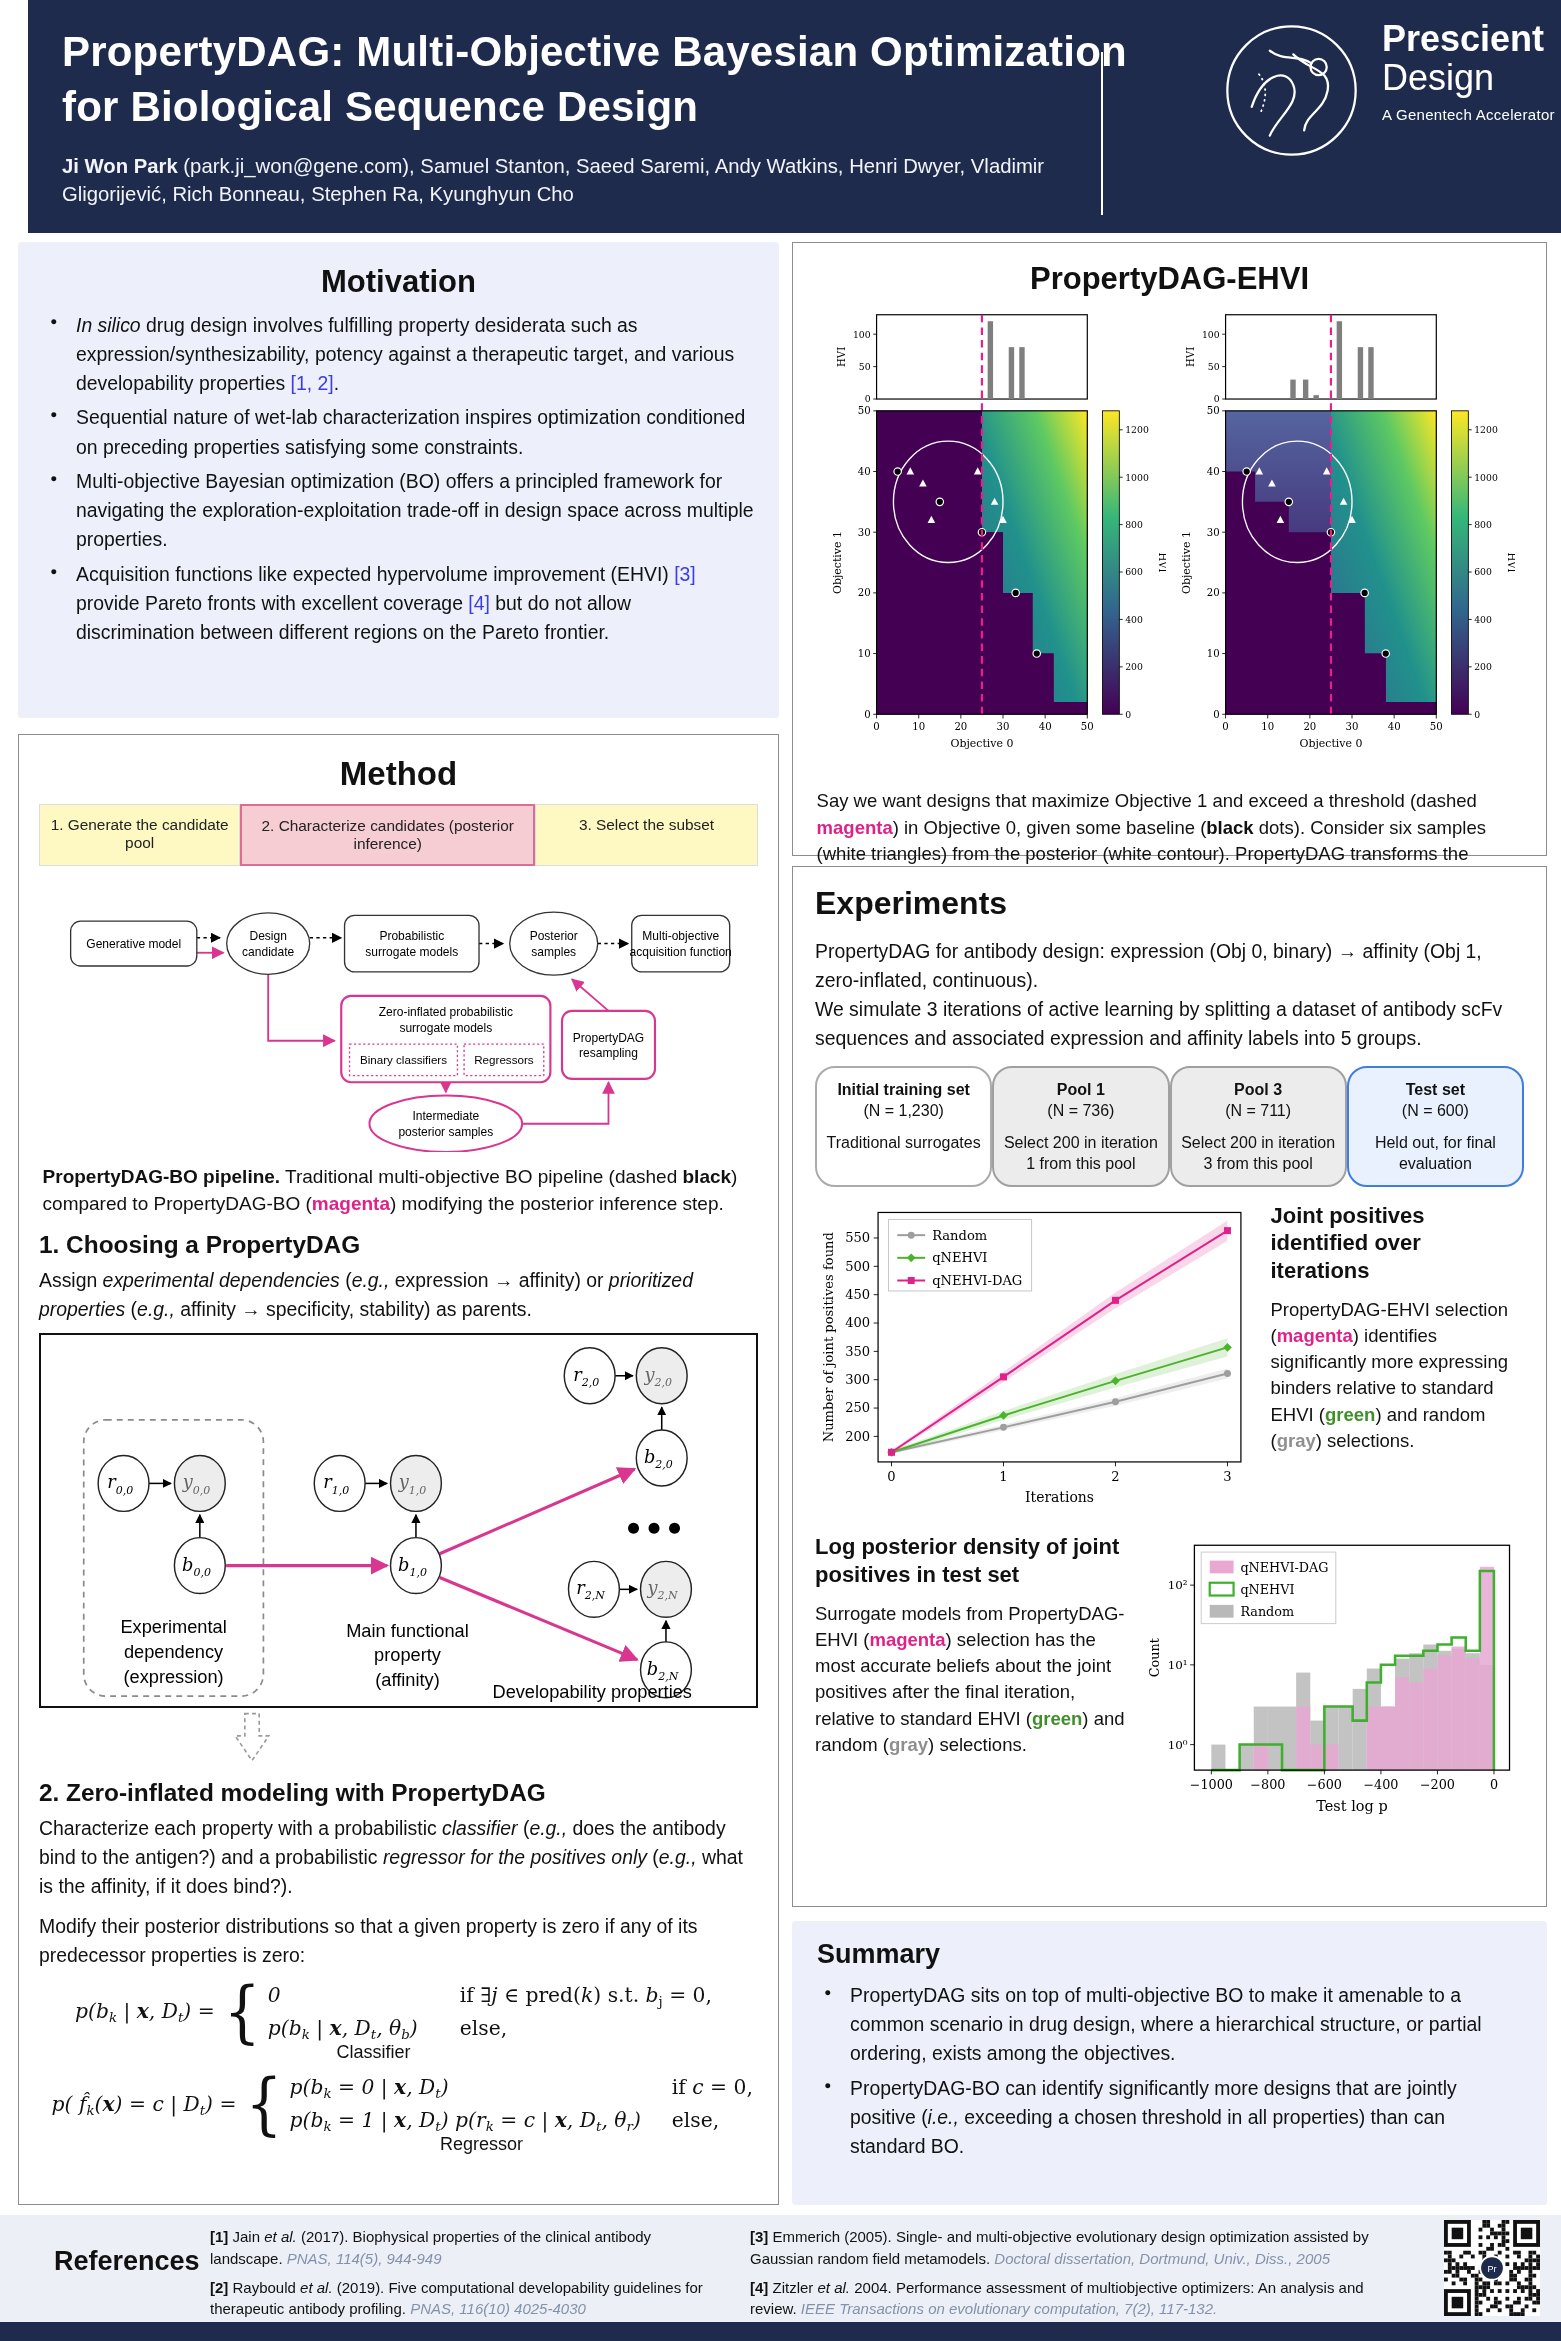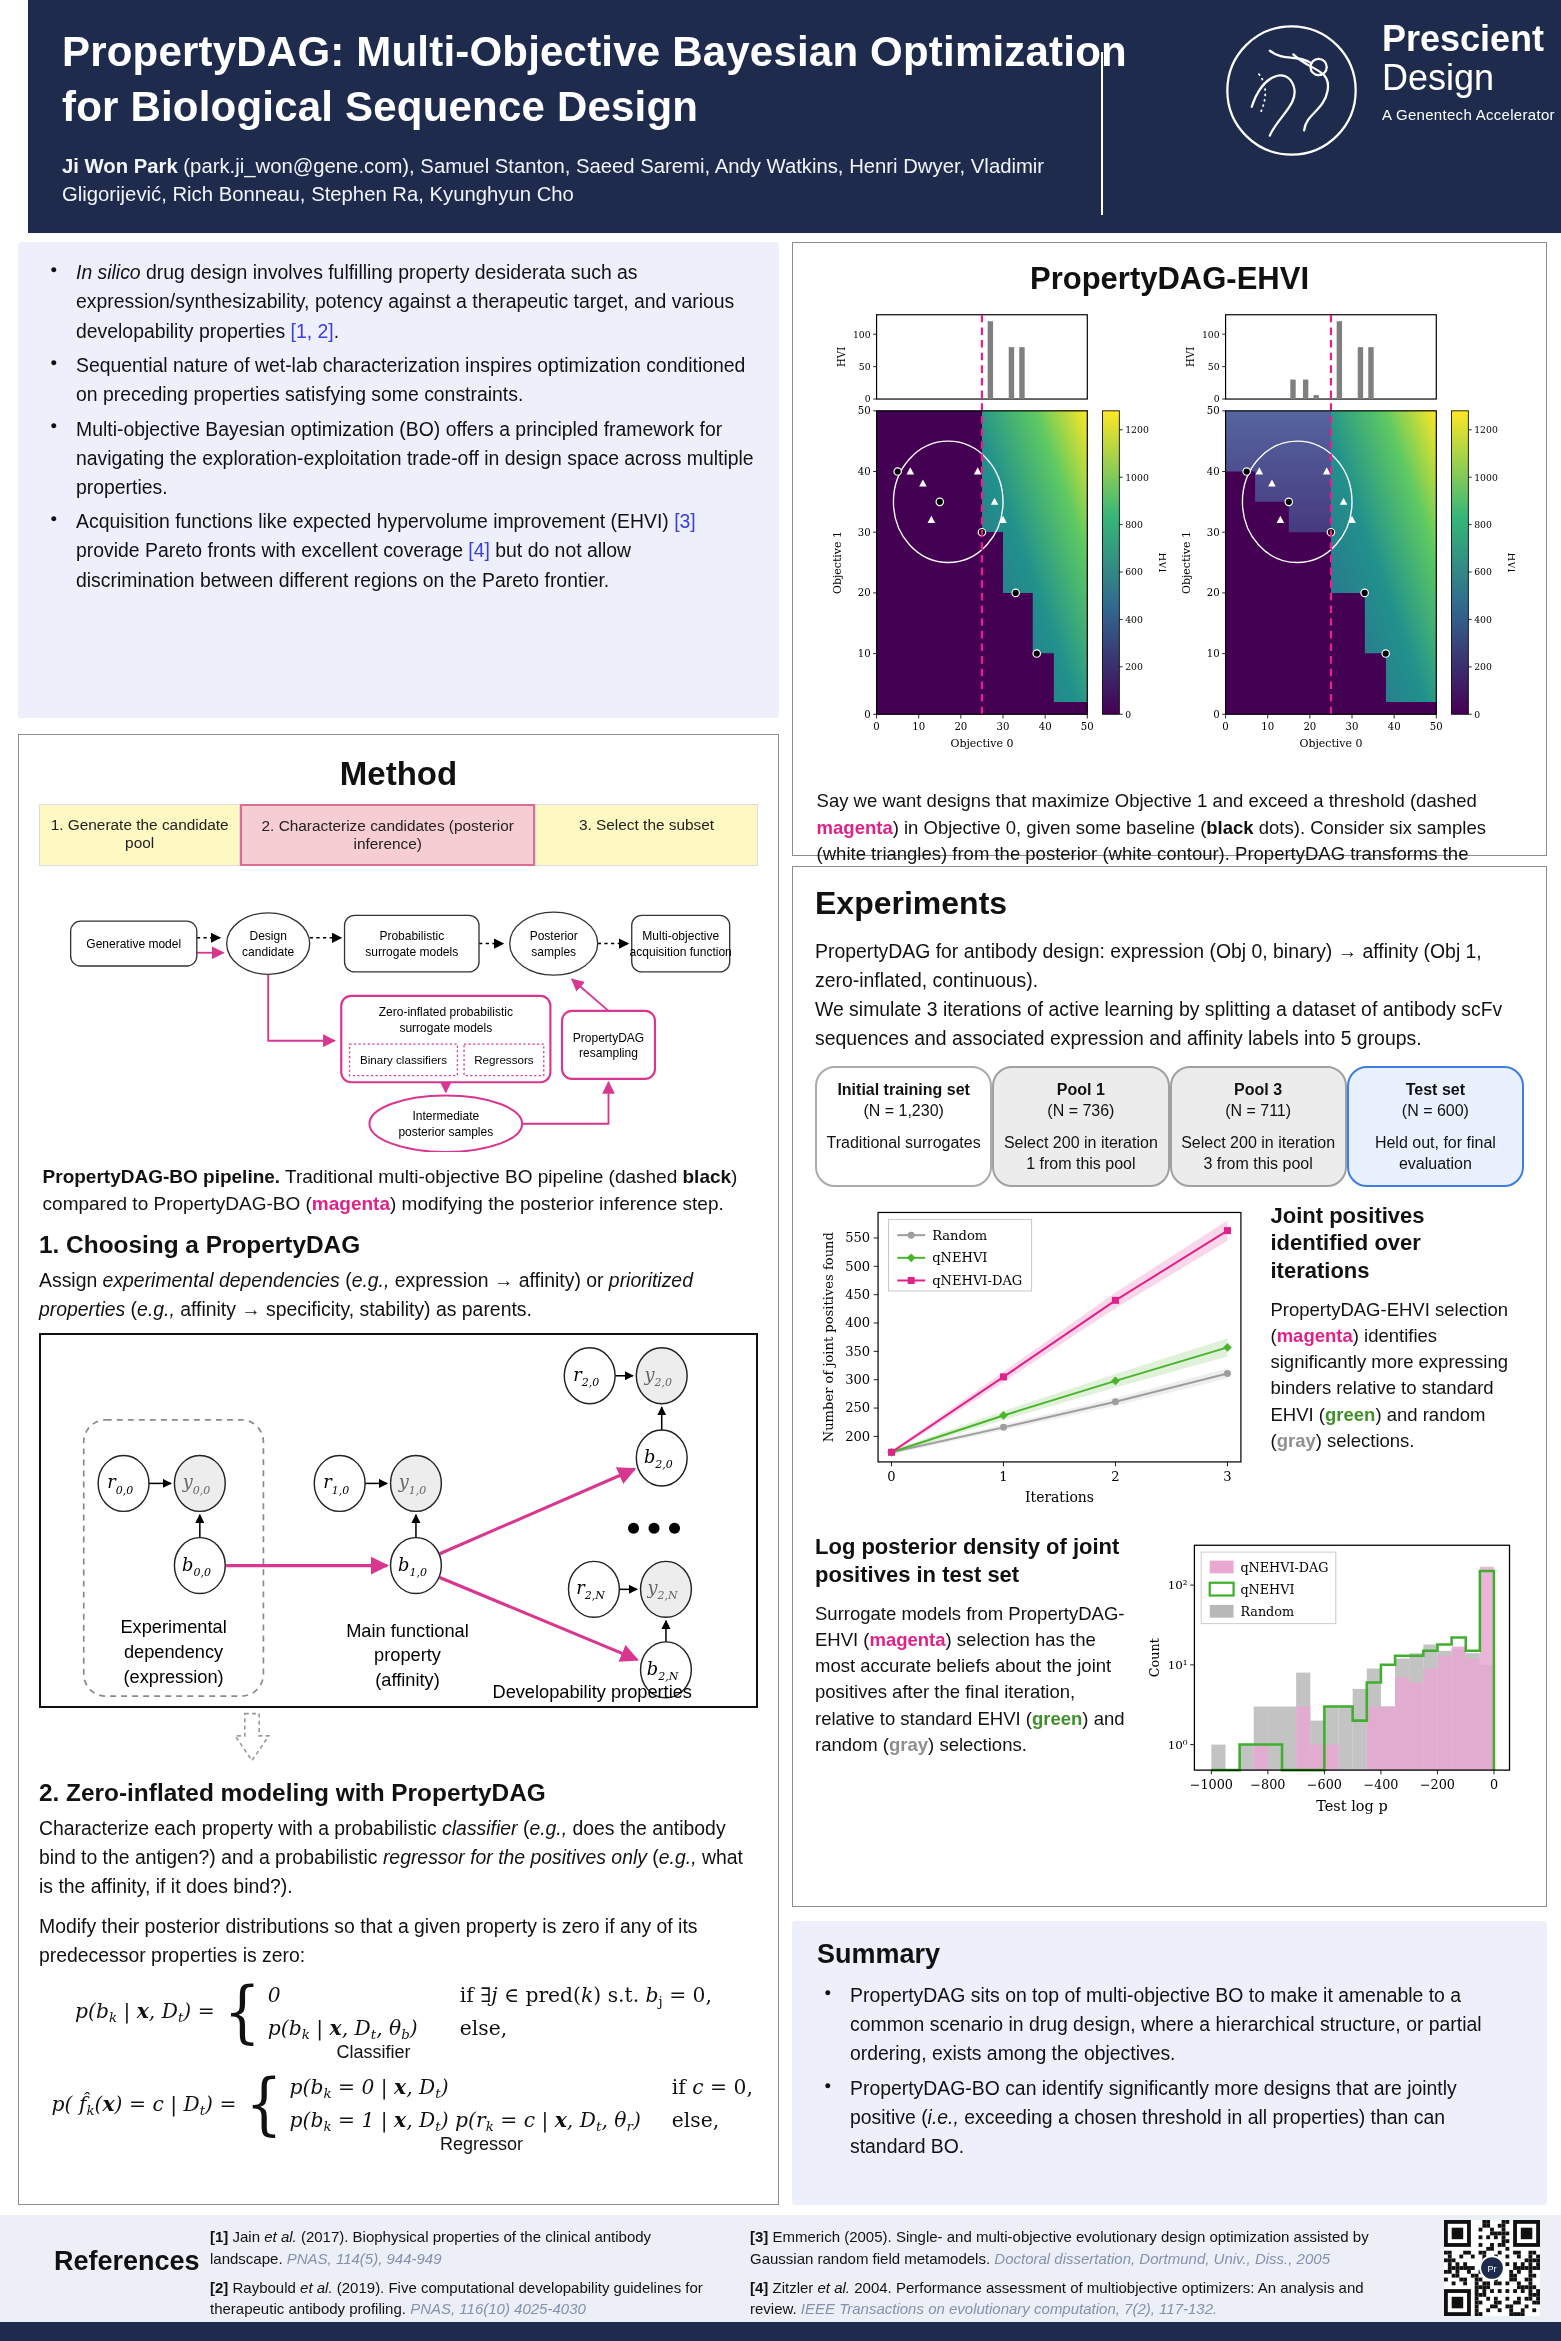--- a/index.html
+++ b/index.html
@@ -92,20 +92,21 @@
       </svg>
       <div class="logo-text">
         <div class="l1">Prescient</div>
         <div class="l2">Design</div>
         <div class="l3">A Genentech Accelerator</div>
       </div>
     </div>
   </div>
 
   <div class="panel soft" style="left:18px;top:242px;width:761px;height:476px;padding:16.3px 25px;">
+    <div class="ptitle">Motivation</div>
     <div class="blist">
         <div class="bitem"><span class="seg-i">In silico</span><span> drug design involves fulfilling property desiderata such as expression/synthesizability, potency against a therapeutic target, and various developability properties </span><span class="seg-ref">[1, 2]</span><span>.</span></div>
         <div class="bitem"><span>Sequential nature of wet-lab characterization inspires optimization conditioned on preceding properties satisfying some constraints.</span></div>
         <div class="bitem"><span>Multi-objective Bayesian optimization (BO) offers a principled framework for navigating the exploration-exploitation trade-off in design space across multiple properties.</span></div>
         <div class="bitem"><span>Acquisition functions like expected hypervolume improvement (EHVI) </span><span class="seg-ref">[3]</span><span> provide Pareto fronts with excellent coverage </span><span class="seg-ref">[4]</span><span> but do not allow discrimination between different regions on the Pareto frontier.</span></div>
       </div>
   </div>
 
   <div class="panel boxed" style="left:792px;top:242px;width:755px;height:614px;padding:12.6px 20px;">
     <div class="ptitle">PropertyDAG-EHVI</div>

